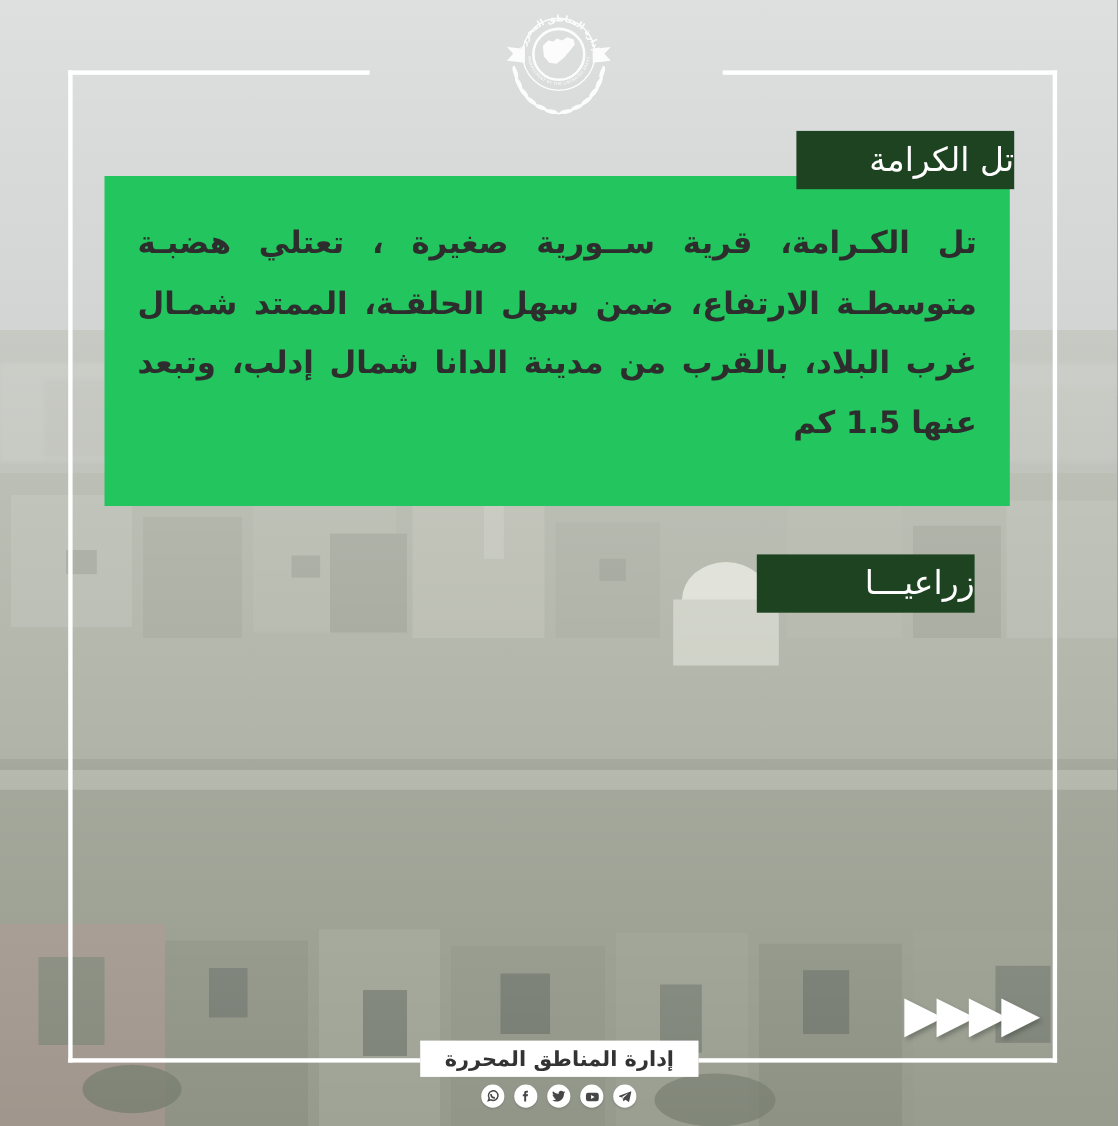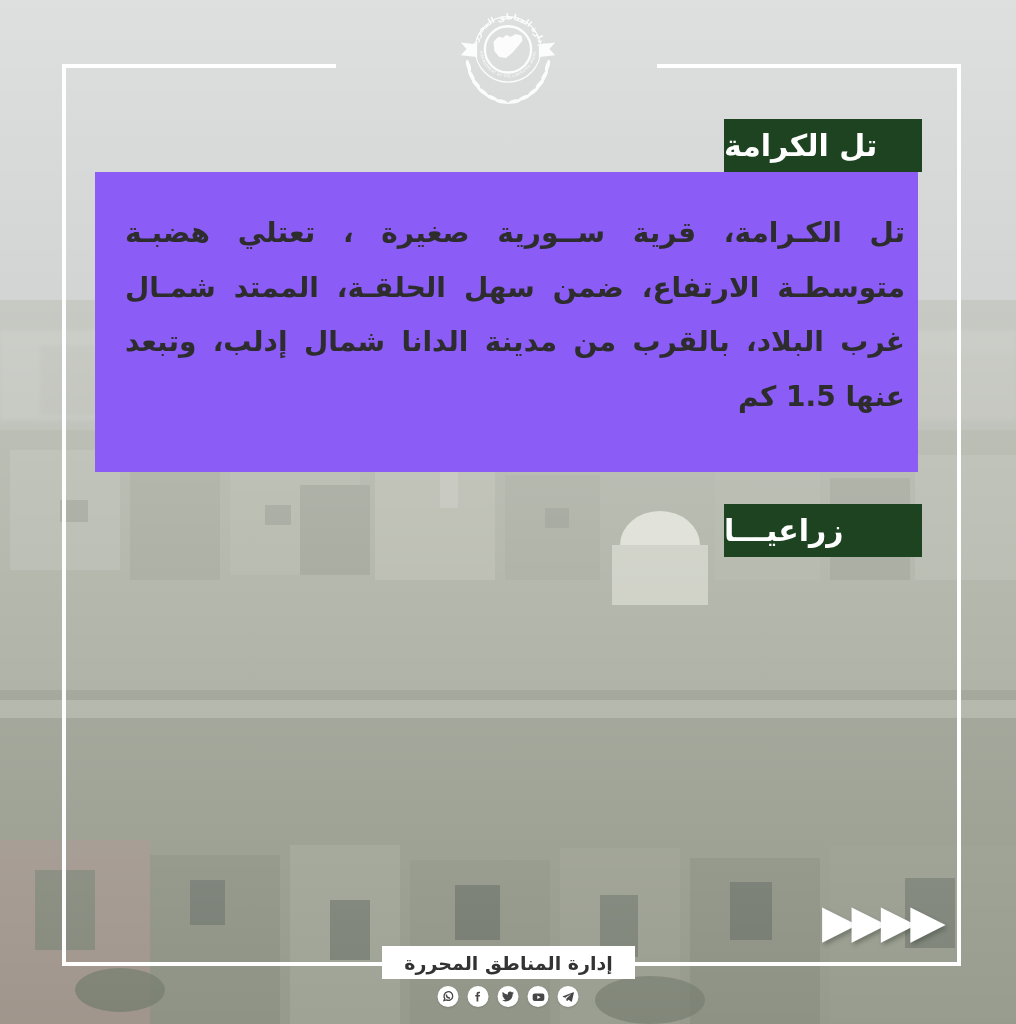--- a/index.html
+++ b/index.html
@@ -16,29 +16,29 @@
   .f-left{left:62px;top:64px;width:4px;height:902px;}
   .f-right{left:957px;top:64px;width:4px;height:902px;}
   .f-botL{left:62px;top:962px;width:320px;height:4px;}
   .f-botR{left:635px;top:962px;width:326px;height:4px;}
   
   .logo{position:absolute;left:443px;top:6px;width:130px;height:106px;z-index:2;opacity:.93;}
   
   .sec-header{
     position:absolute;width:198px;height:53px;z-index:4;
     background:#1d4321;color:#ffffff;
-    display:flex;align-items:center;justify-content:flex-end;
-    font-weight:bold;font-size:30px;direction:rtl;
+    display:flex;align-items:center;justify-content:flex-start;
+    font-weight:normal;font-size:30px;direction:rtl;
   }
   .h1{left:724px;top:119px;}
-  .h2{left:724px;top:504px;}
+  .h2{left:688px;top:504px;}
   
   .card{
-    position:absolute;background:#8b5cf6;z-index:3;
-    box-sizing:border-box;padding:34px 13px 0 30px;margin-top:12px;
+    position:absolute;background:#22c55e;z-index:3;
+    box-sizing:border-box;padding:34px 30px 0 30px;
   }
   .c1{left:95px;top:160px;width:823px;height:300px;}
   .c2{left:96px;top:532px;width:821px;height:313px;}
   .card p{
     margin:0;direction:rtl;text-align:justify;
     color:#2d2d2d;font-weight:bold;font-size:28px;line-height:1.95;
   }
   
   .arrows{
     position:absolute;left:822px;top:898px;z-index:2;direction:ltr;

